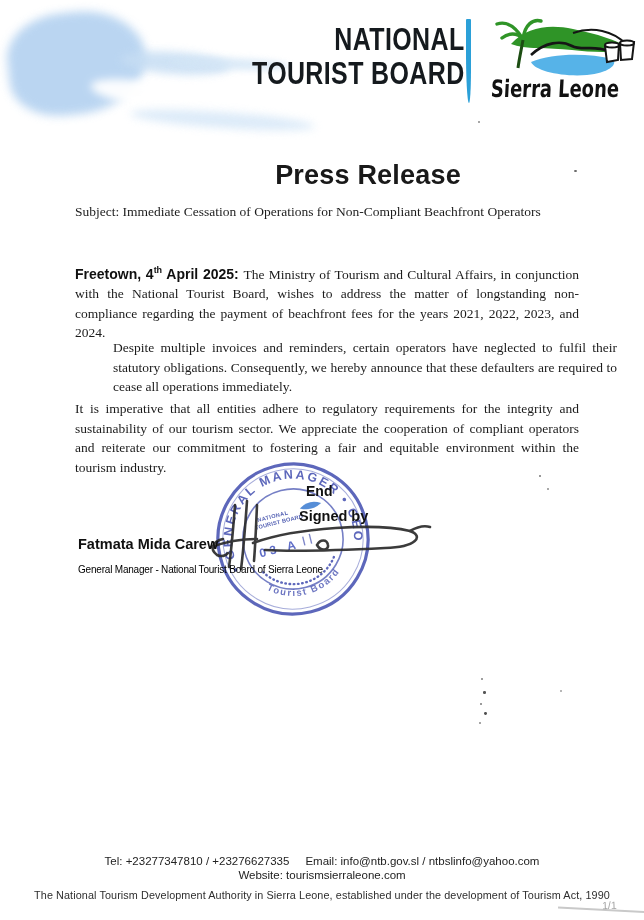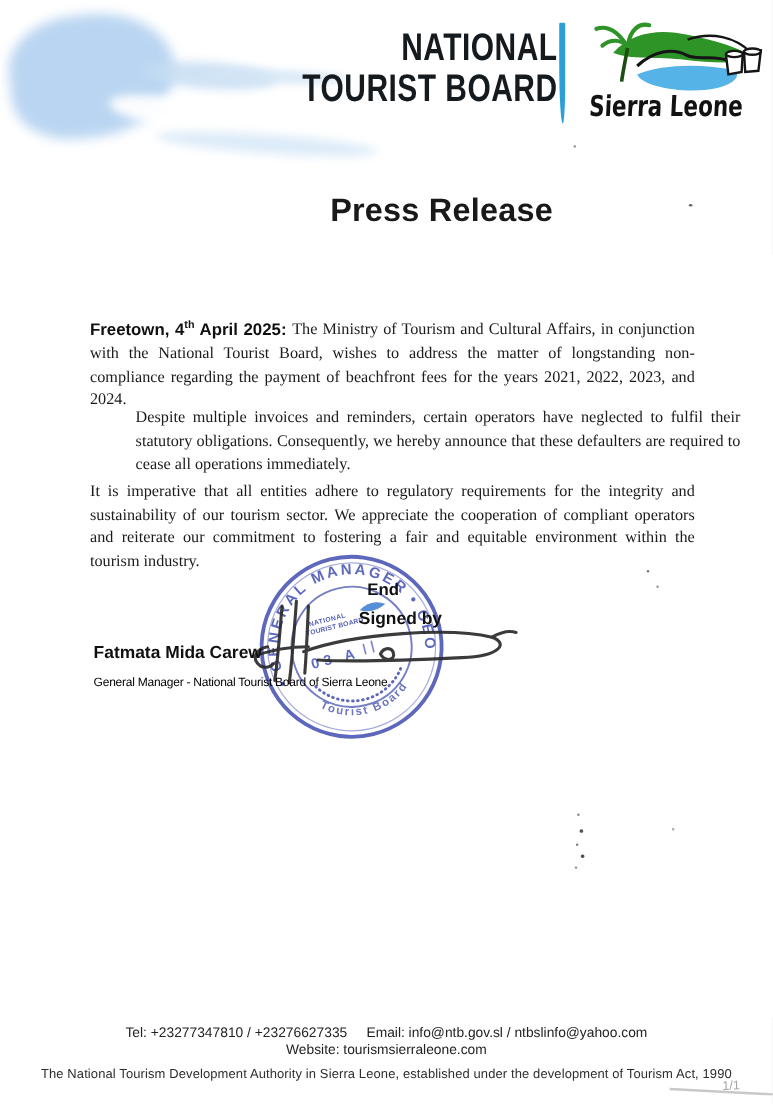--- a/index.html
+++ b/index.html
@@ -110,20 +110,21 @@
       <path d="M128,33 l14,-2 l-1,16 l-11,2 Z"></path>
       <path d="M143,30 l14,-1 l-2,17 l-11,1 Z"></path>
       <ellipse cx="135" cy="32" rx="7" ry="2.6"></ellipse>
       <ellipse cx="150" cy="30" rx="7" ry="2.6"></ellipse>
     </g>
 
     <text x="18" y="84" textLength="128" lengthAdjust="spacingAndGlyphs" font-family="DejaVu Sans, sans-serif" font-weight="bold" font-size="24" fill="#121212" transform="skewX(-3)">Sierra Leone</text>
   </svg>
 
   <div class="title">Press Release</div>
+  <div class="subject">Subject: Immediate Cessation of Operations for Non-Compliant Beachfront Operators</div>
 
   <p class="para p1"><span class="lead"><span>Freetown, 4</span><sup>th</sup><span> April 2025: </span></span><span>The Ministry of Tourism and Cultural Affairs, in conjunction with the National Tourist Board, wishes to address the matter of longstanding non-compliance regarding the payment of beachfront fees for the years 2021, 2022, 2023, and 2024.</span></p>
   <p class="para p2">Despite multiple invoices and reminders, certain operators have neglected to fulfil their statutory obligations. Consequently, we hereby announce that these defaulters are required to cease all operations immediately.</p>
   <p class="para p3">It is imperative that all entities adhere to regulatory requirements for the integrity and sustainability of our tourism sector. We appreciate the cooperation of compliant operators and reiterate our commitment to fostering a fair and equitable environment within the tourism industry.</p>
 
   <div class="stamp-wrap">
     <svg width="164" height="164" viewBox="0 0 164 164">
       <defs>
         <path id="arcTop" d="M 24.5,103 A 61,61 0 1 1 139.5,103"></path>
         <path id="arcBottom" d="M 33.5,112 A 57,57 0 0 0 130.5,112"></path>

